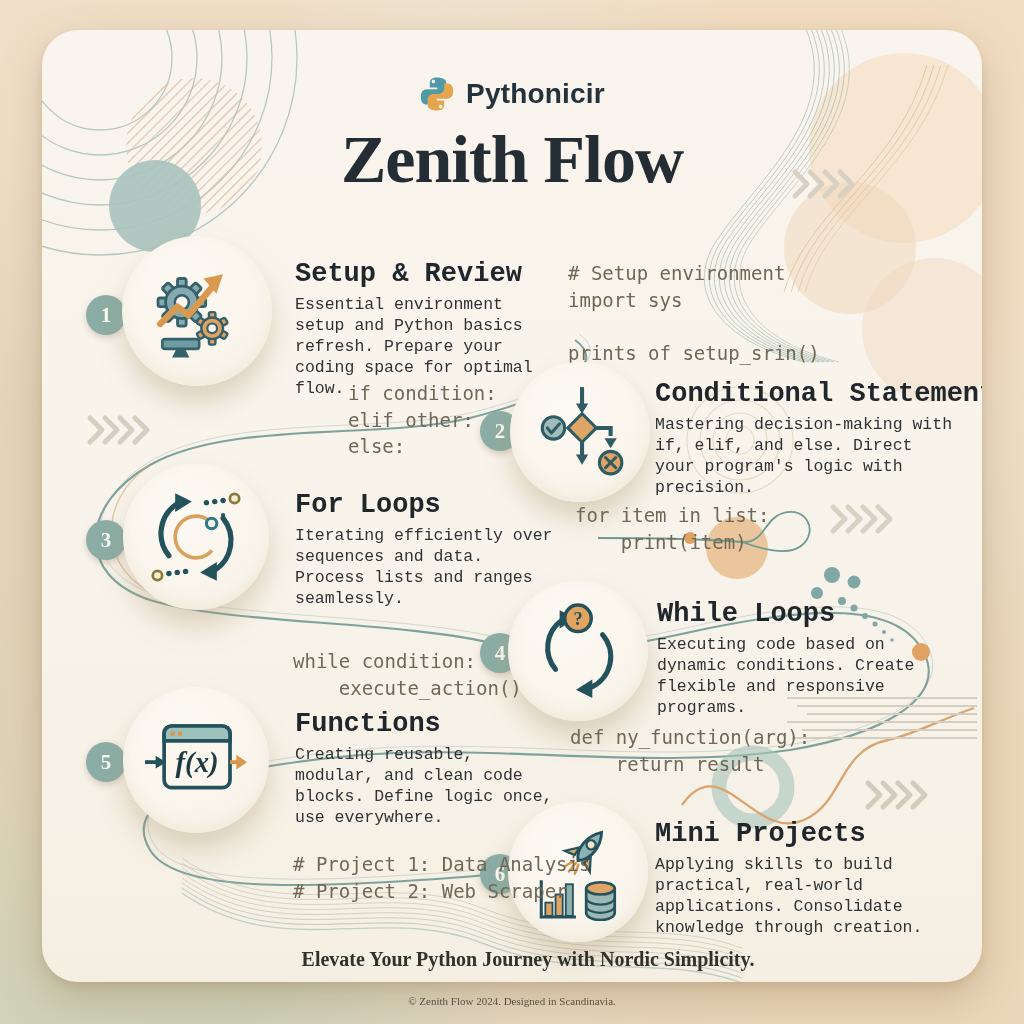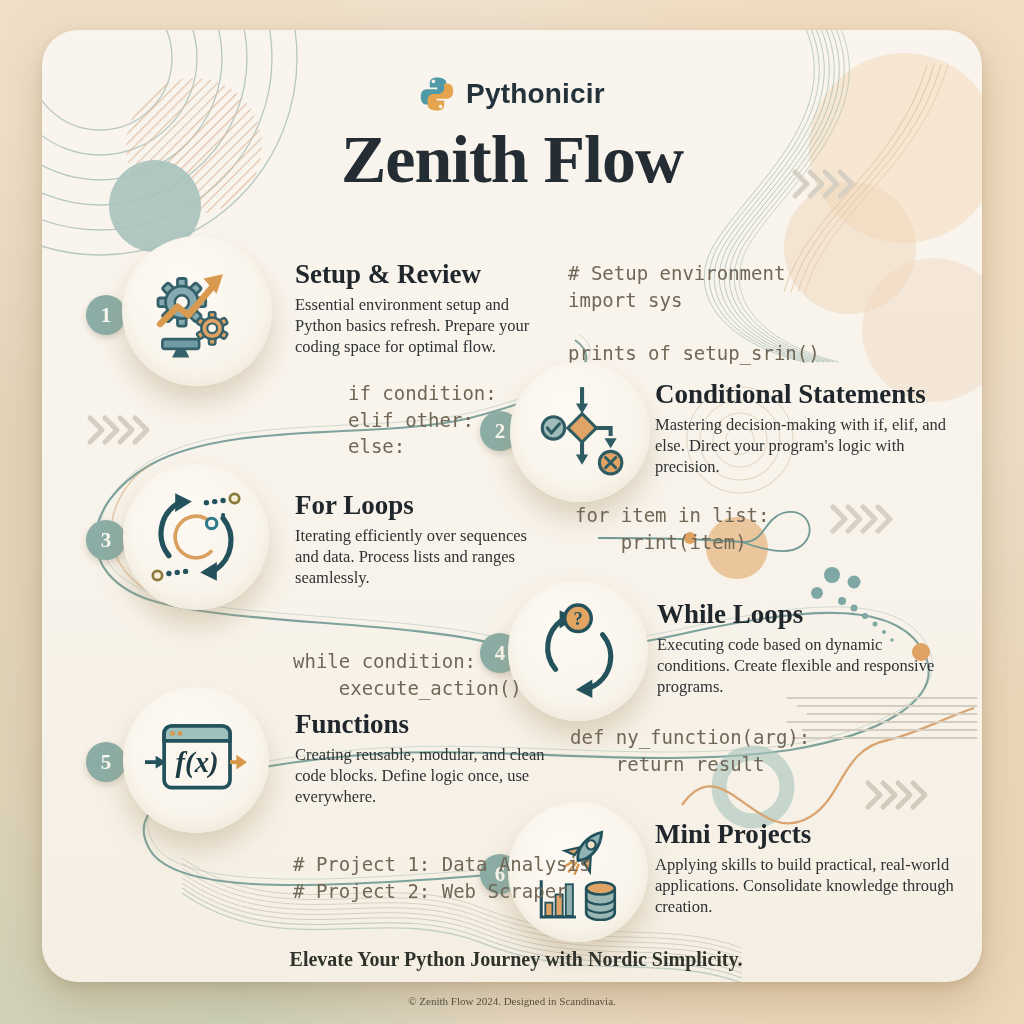--- a/index.html
+++ b/index.html
@@ -24,27 +24,27 @@
   .main-title{position:absolute;top:90px;left:0;width:100%;text-align:center;
     font-size:68px;font-weight:bold;color:#242d33;letter-spacing:-1px;}
 
   .badge{position:absolute;width:40px;height:40px;border-radius:50%;background:#8badA5;
     color:#fcfaf3;display:flex;align-items:center;justify-content:center;
     font-size:21px;font-weight:bold;box-shadow:0 3px 6px rgba(120,100,70,.25);}
   .icon-circle{position:absolute;border-radius:50%;
     background:radial-gradient(circle at 40% 32%,#fdfaf4,#f7f1e6);
     box-shadow:0 16px 26px rgba(170,145,105,.35), inset 0 -6px 14px rgba(190,170,130,.12);
     display:flex;align-items:center;justify-content:center;}
-  .step-text{position:absolute;}
+  .step-text{position:absolute;font-family:Liberation Mono, monospace;}
   .step-title{font-size:27px;font-weight:bold;color:#20272c;white-space:nowrap;line-height:1.05;}
   .step-desc{margin-top:7px;font-size:16.5px;line-height:1.27;color:#2e3234;}
   .code{position:absolute;margin:0;font-family:"DejaVu Sans Mono","Liberation Mono",monospace;
     font-size:19px;line-height:1.4;color:#716757;white-space:pre;background:transparent;}
 
-  .tagline{position:absolute;top:918px;left:4px;width:100%;text-align:center;
+  .tagline{position:absolute;top:918px;left:16px;width:100%;text-align:center;
     font-size:20px;font-weight:bold;color:#30332b;}
   .copyright{position:absolute;top:995px;left:0;width:100%;text-align:center;
     font-size:11px;color:#57503e;z-index:3;}
 </style>
 </head>
 <body>
 
 <div class="canvas">
   <div class="card">
 

